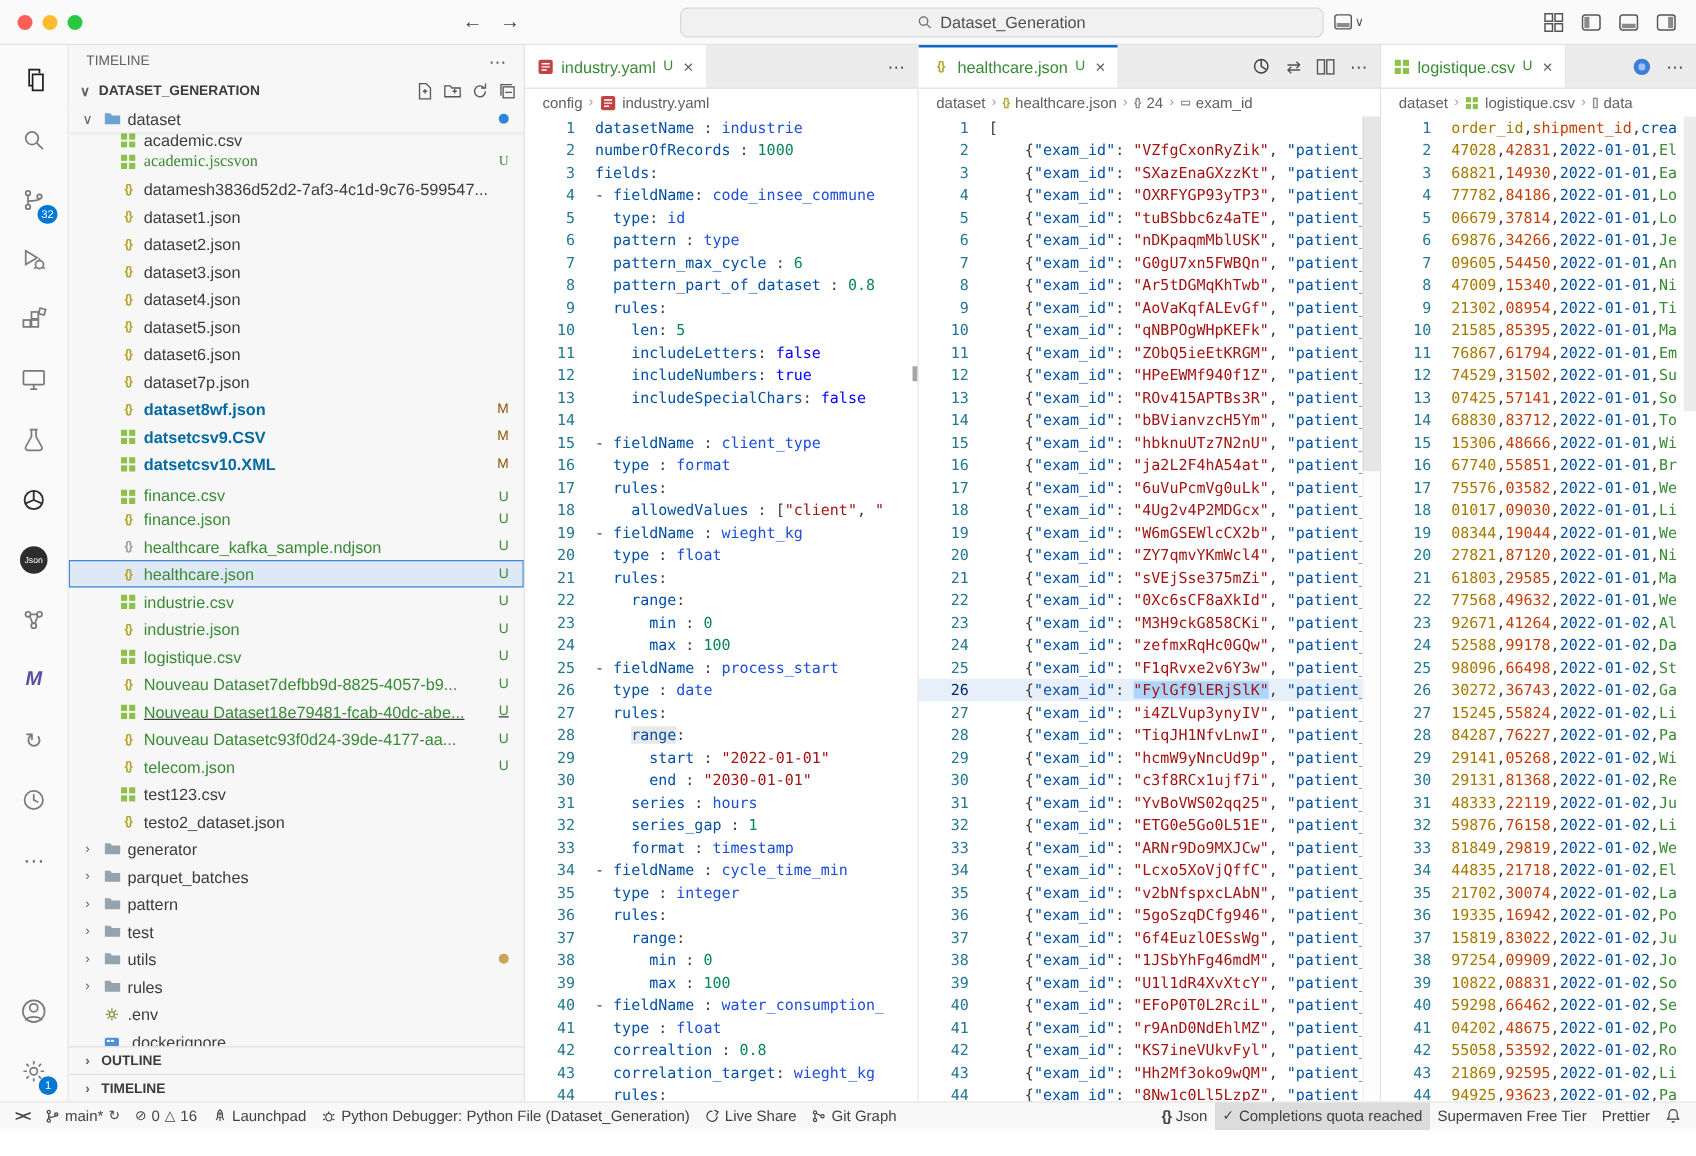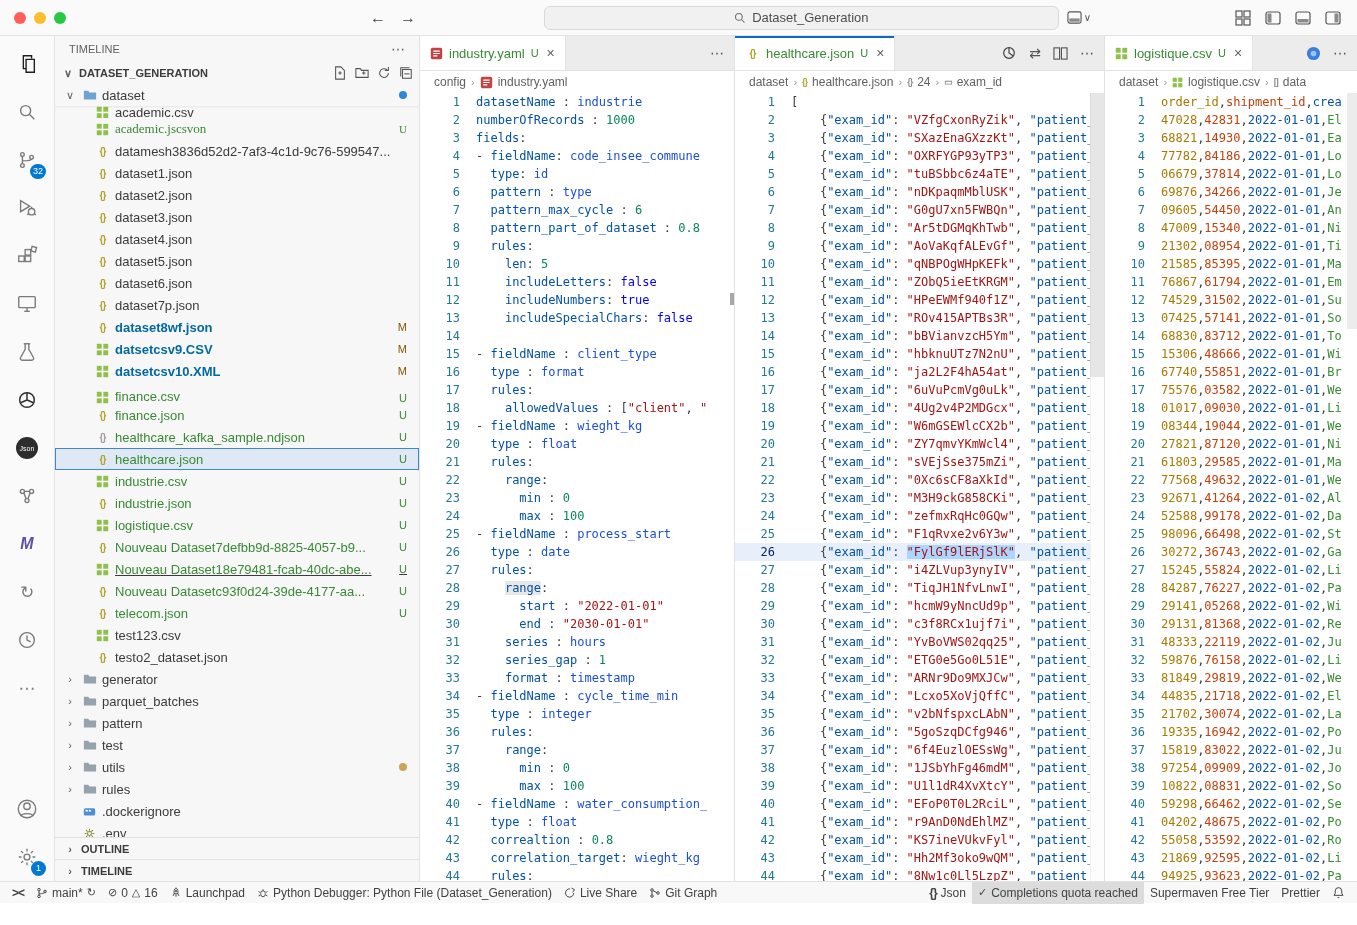--- a/index.html
+++ b/index.html
@@ -539,37 +539,37 @@
           <span class="fi">
             <svg width="14" height="14" viewBox="0 0 16 16">
               <path d="M1 3 h5 l1.5 2 H15 v8 H1 z" fill="#95a3ad"></path>
             </svg>
           </span>
           <span class="flabel">rules</span>
         </div>
         <div class="trow" style="padding-left: 8px;">
           <span class="tw"></span>
           <span class="fi">
+            <svg width="13" height="13" viewBox="0 0 16 16" fill="none" stroke="#8a8a3a" stroke-width="1.3">
+              <circle cx="8" cy="8" r="2.4"></circle>
+              <path d="M8 2 v2.5 M8 11.5 V14 M2 8 h2.5 M11.5 8 H14 M3.8 3.8 l1.8 1.8 M10.4 10.4 l1.8 1.8 M12.2 3.8 l-1.8 1.8 M5.6 10.4 l-1.8 1.8"></path>
+            </svg>
+          </span>
+          <span class="flabel">.env</span>
+        </div>
+        <div class="trow" style="padding-left: 8px;">
+          <span class="tw"></span>
+          <span class="fi">
             <svg width="13" height="13" viewBox="0 0 16 16">
               <rect x="1" y="4" width="14" height="9" rx="2" fill="#4c8fd6"></rect>
               <rect x="3" y="6" width="3" height="2" fill="#fff"></rect>
               <rect x="7" y="6" width="3" height="2" fill="#fff"></rect>
             </svg>
           </span>
           <span class="flabel">.dockerignore</span>
-        </div>
-        <div class="trow" style="padding-left: 8px;">
-          <span class="tw"></span>
-          <span class="fi">
-            <svg width="13" height="13" viewBox="0 0 16 16" fill="none" stroke="#8a8a3a" stroke-width="1.3">
-              <circle cx="8" cy="8" r="2.4"></circle>
-              <path d="M8 2 v2.5 M8 11.5 V14 M2 8 h2.5 M11.5 8 H14 M3.8 3.8 l1.8 1.8 M10.4 10.4 l1.8 1.8 M12.2 3.8 l-1.8 1.8 M5.6 10.4 l-1.8 1.8"></path>
-            </svg>
-          </span>
-          <span class="flabel">.env</span>
         </div>
       </div>
     <div class="sb-bottom">
       <span class="tw">›</span>
       <span>OUTLINE</span>
     </div>
     <div class="sb-bottom">
       <span class="tw">›</span>
       <span>TIMELINE</span>
     </div>

